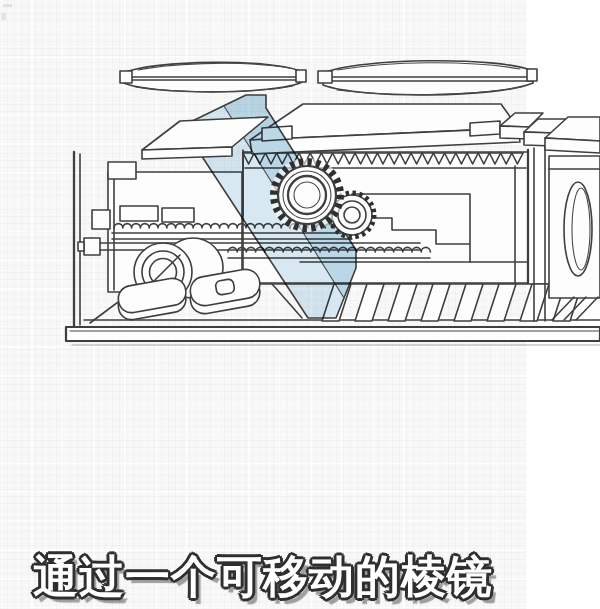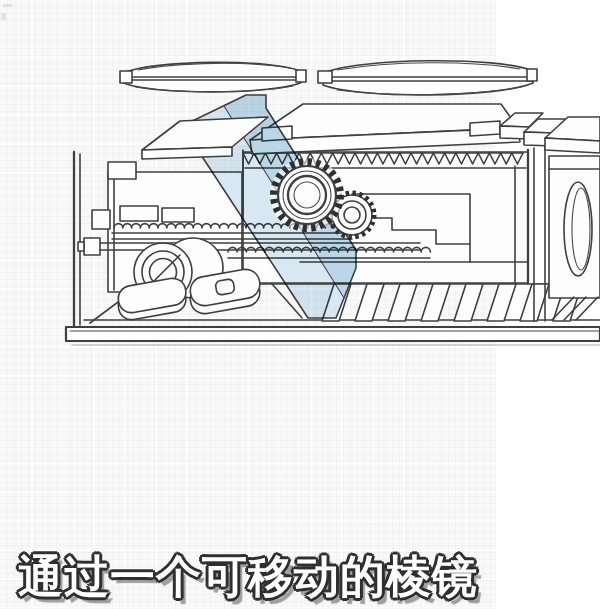--- a/index.html
+++ b/index.html
@@ -5,20 +5,21 @@
   html,body{margin:0;padding:0;}
   body{width:600px;height:609px;overflow:hidden;font-family:"Liberation Sans",sans-serif;}
   .stage{
     position:relative;width:496px;height:609px;
     background-color:#f8f8f8;
     background-image:
       repeating-linear-gradient(0deg, rgba(0,0,0,0.025) 0 1px, transparent 1px 7px),
       repeating-linear-gradient(90deg, rgba(0,0,0,0.025) 0 1px, transparent 1px 7px),
       repeating-linear-gradient(0deg, rgba(255,255,255,0.65) 0 2px, transparent 2px 29px),
       repeating-linear-gradient(90deg, rgba(255,255,255,0.65) 0 2px, transparent 2px 31px);
+    padding-left: 30px;
   }
   svg{position:absolute;left:0;top:0;}
   .ln{fill:none;stroke:#3f3f3f;stroke-width:1.6;stroke-linecap:round;stroke-linejoin:round;}
   .ln2{fill:none;stroke:#3f3f3f;stroke-width:2.3;stroke-linecap:round;stroke-linejoin:round;}
   .fw{fill:#fdfdfd;stroke:#3f3f3f;stroke-width:1.6;stroke-linejoin:round;}
   .fw2{fill:#fdfdfd;stroke:#3f3f3f;stroke-width:2.2;stroke-linejoin:round;}
   .thin{fill:none;stroke:#4a4a4a;stroke-width:1.1;stroke-linecap:round;}
   .blend{mix-blend-mode:multiply;}
   .subtitle{
     position:absolute;left:0;right:0;bottom:8px;

